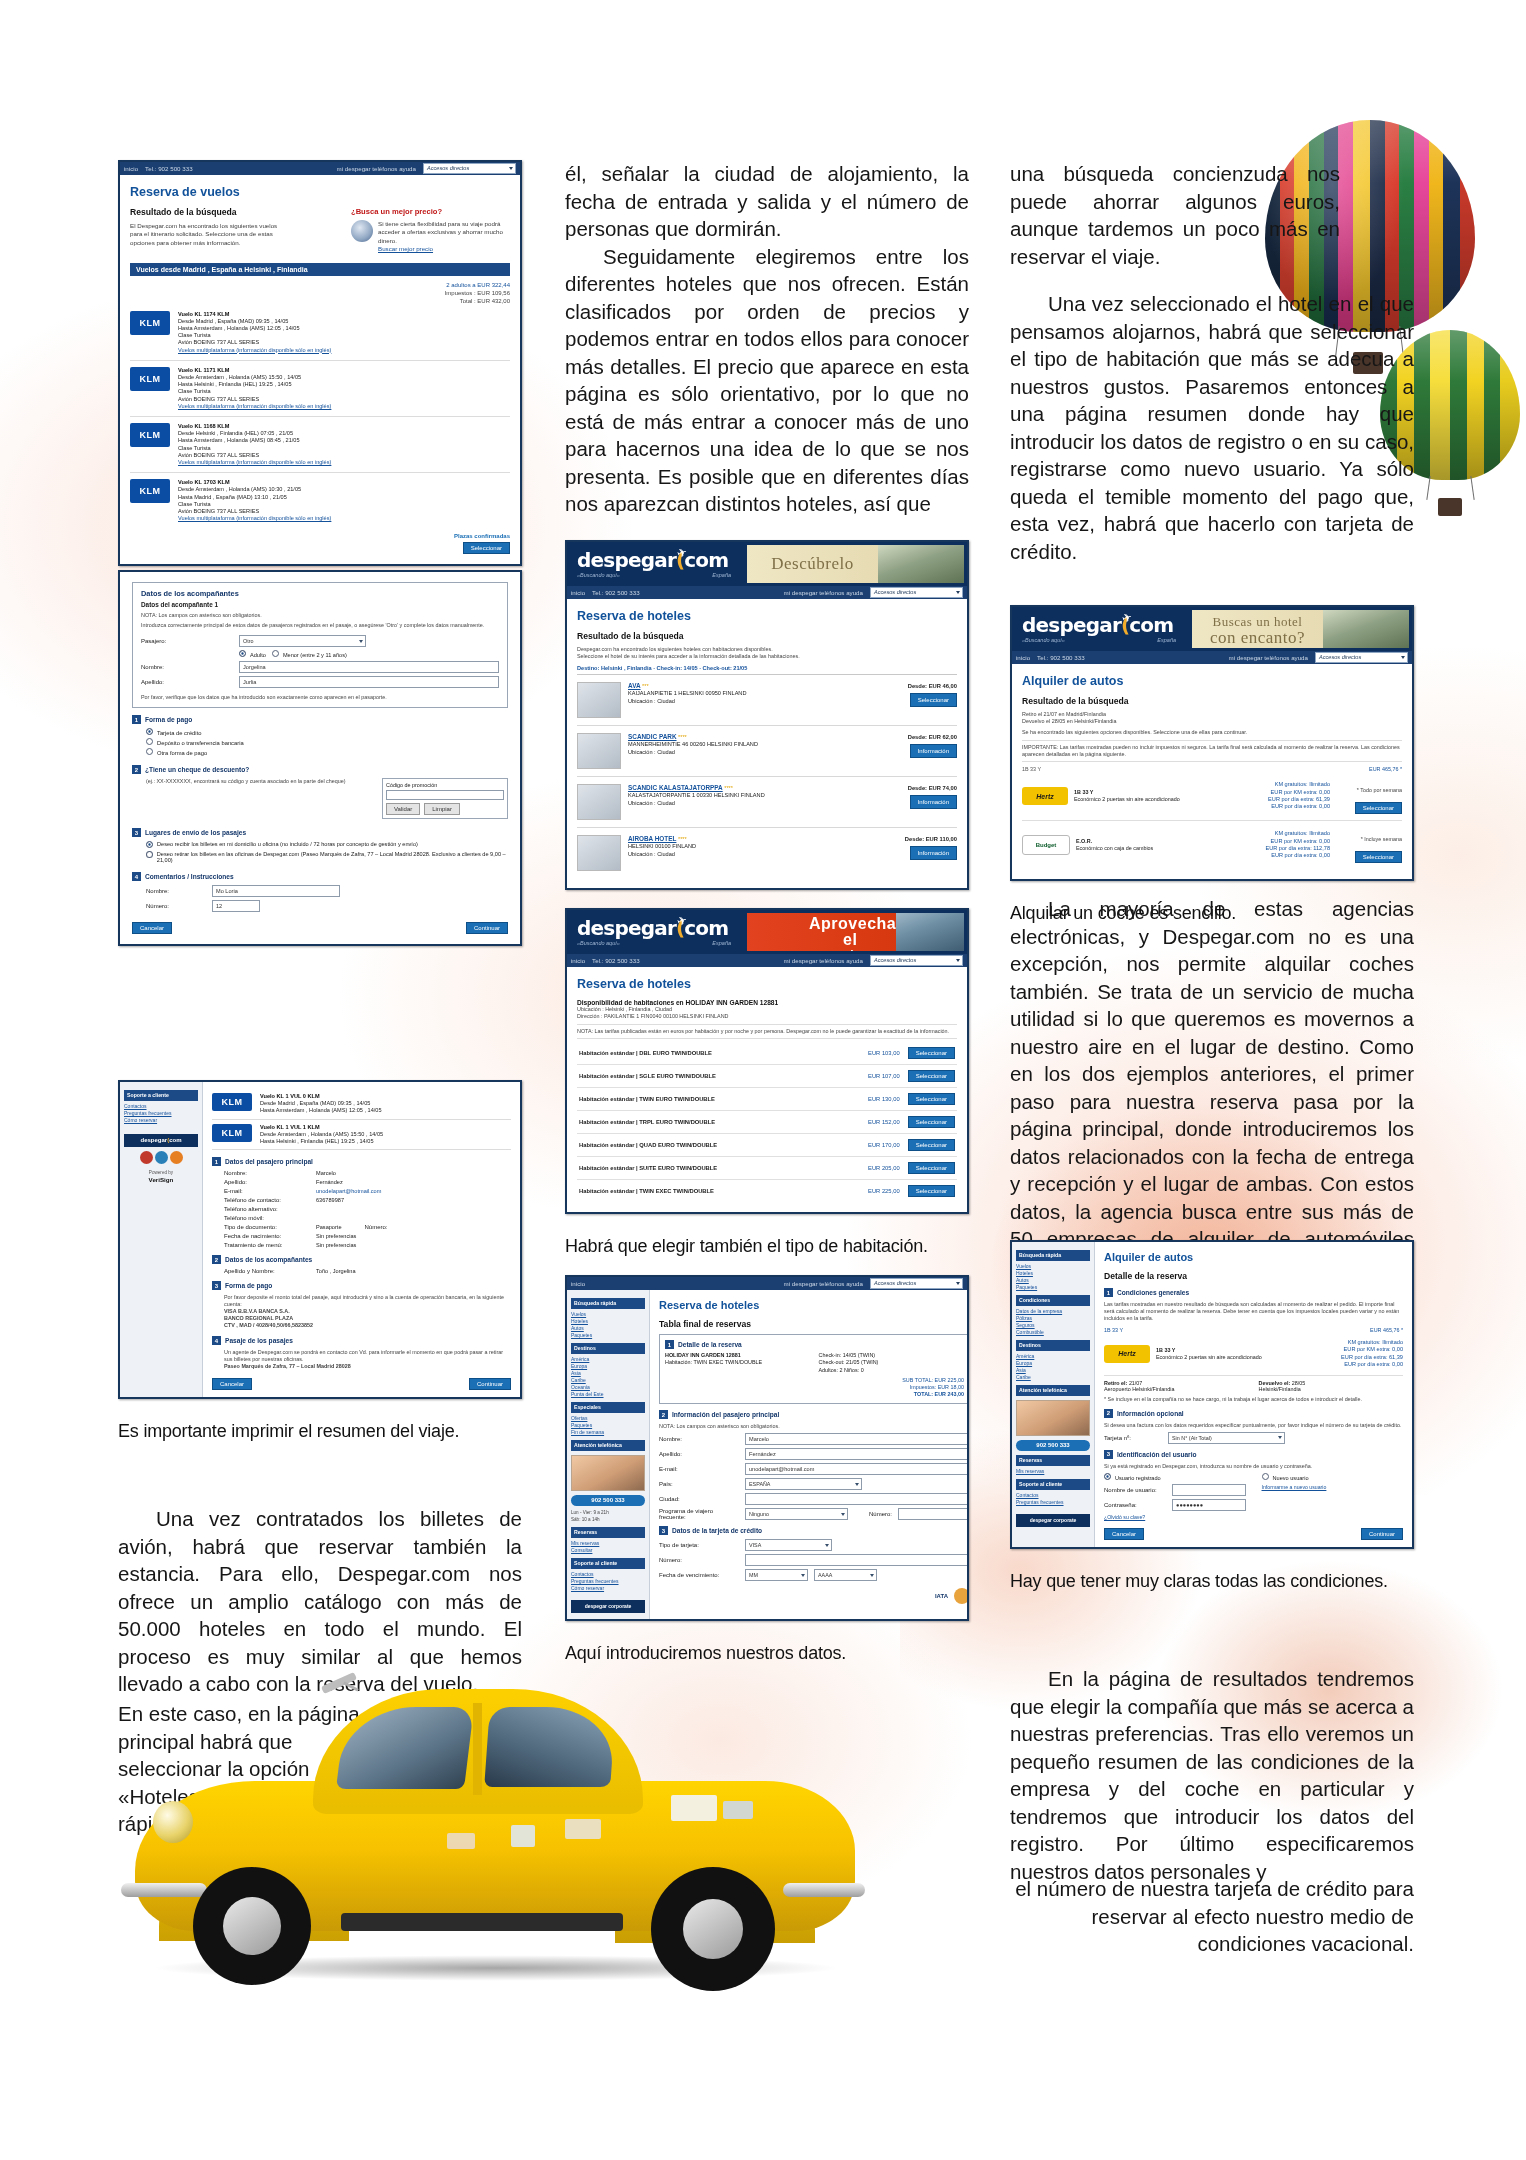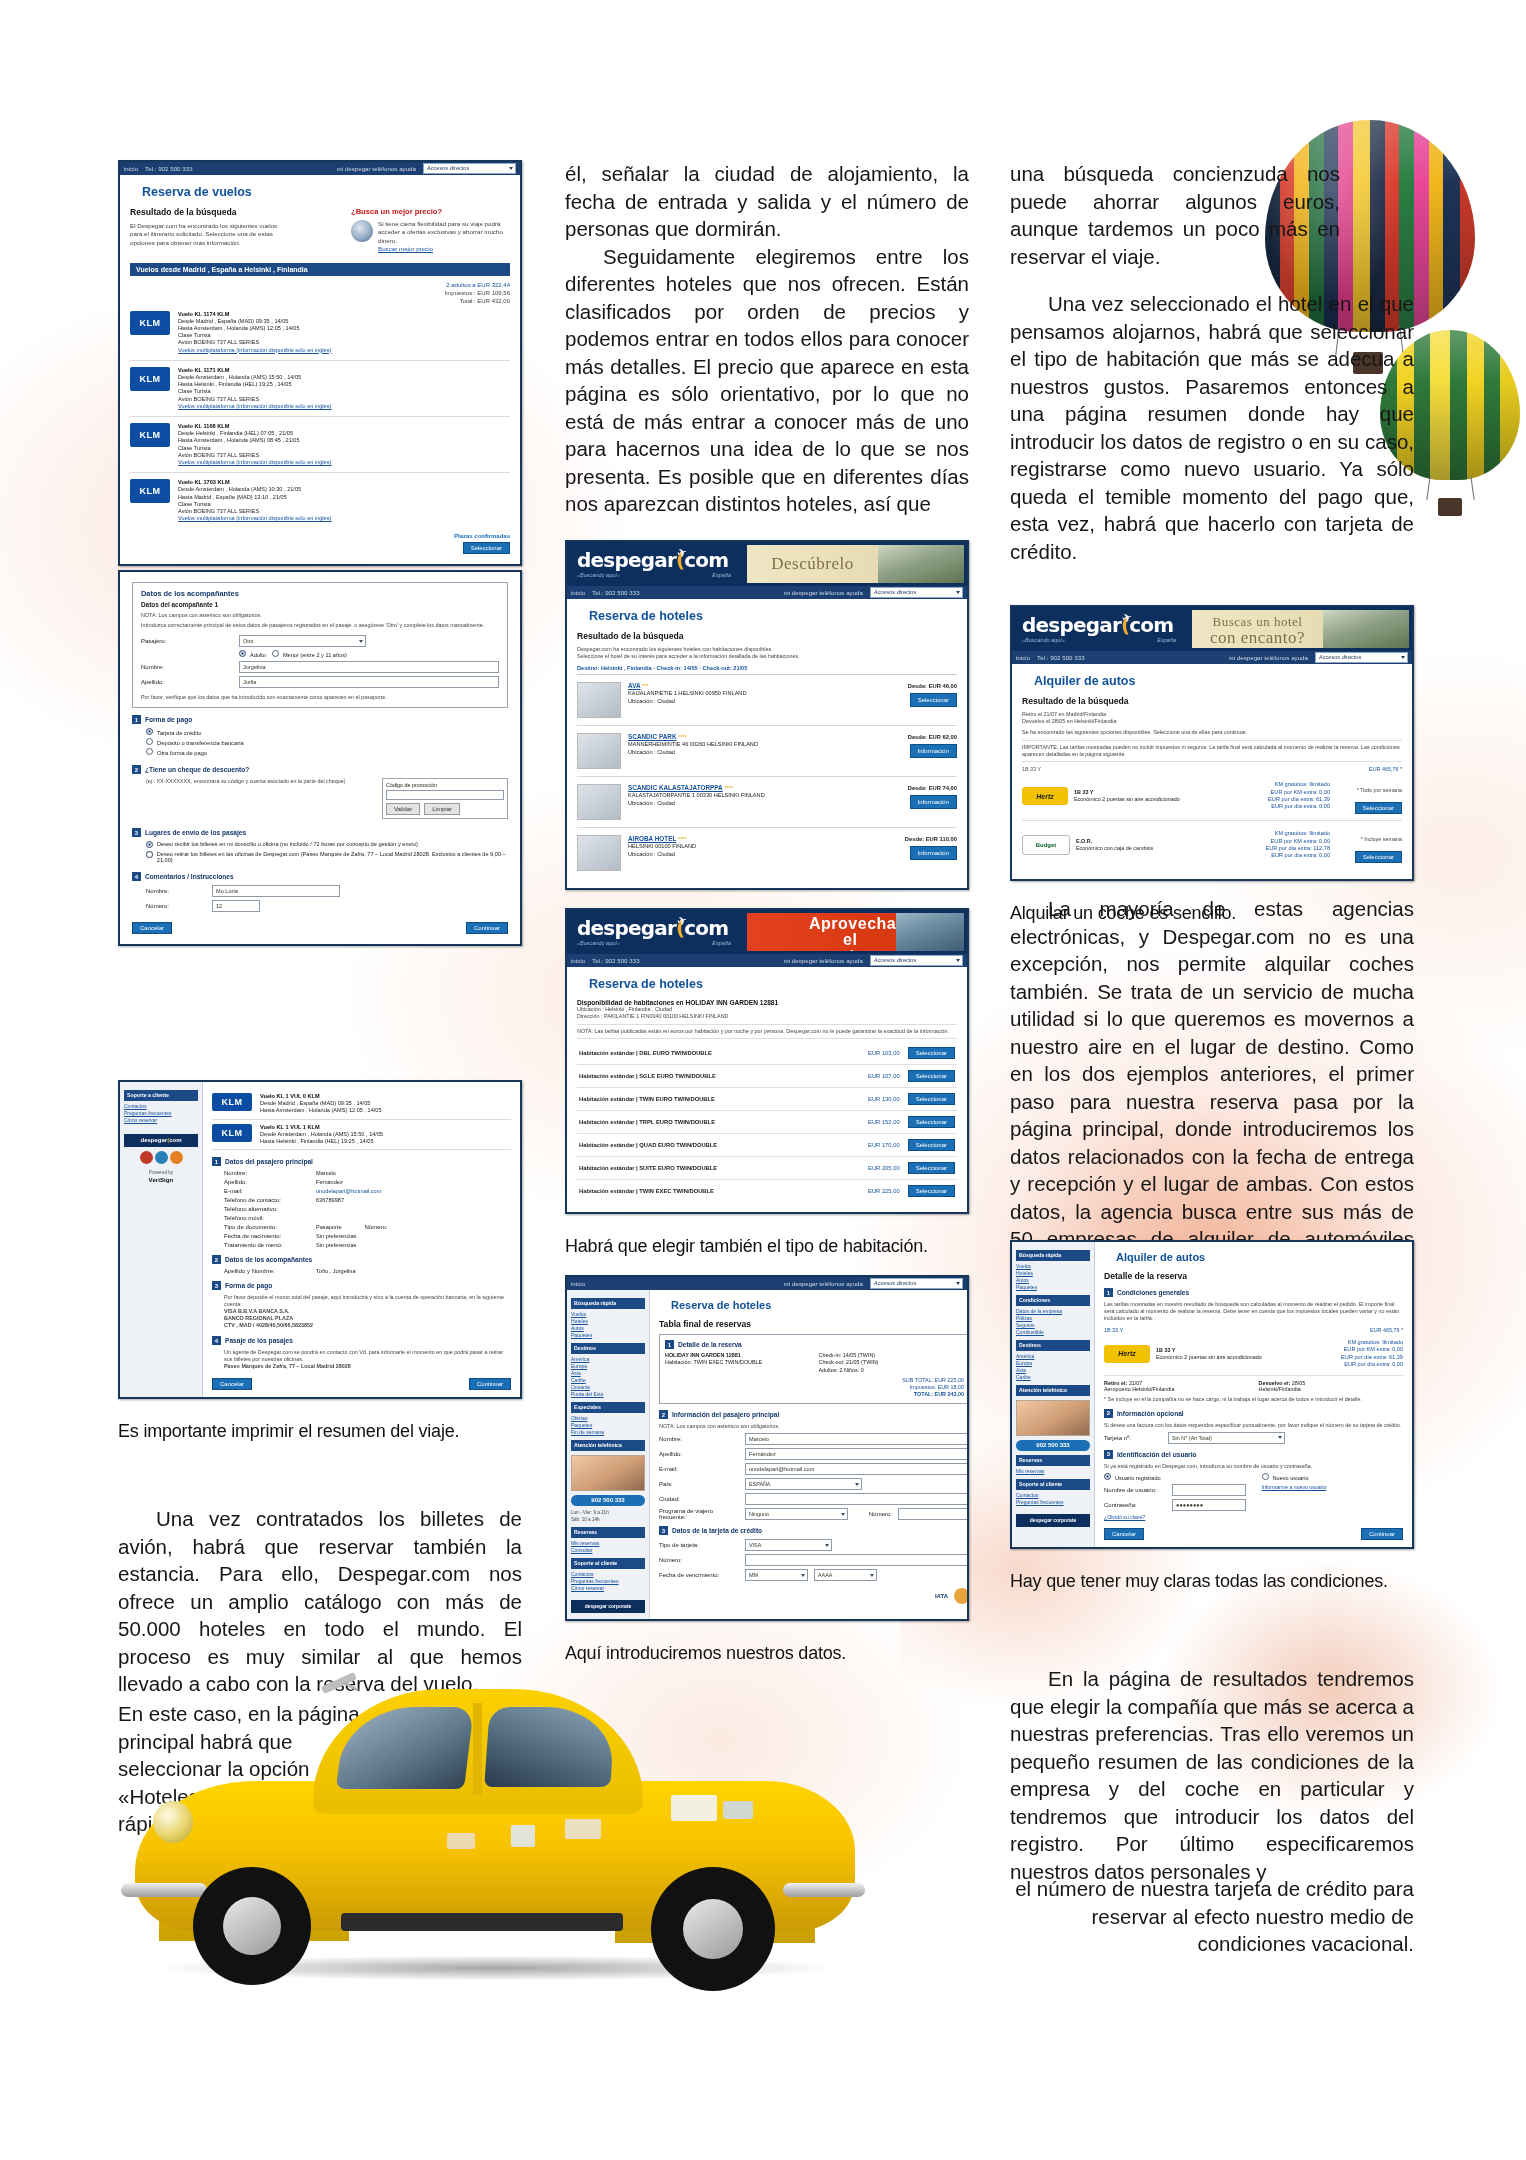--- a/index.html
+++ b/index.html
@@ -119,21 +119,21 @@
   }
   .banner.red .btxt{
     font-family:"Liberation Sans","DejaVu Sans",sans-serif;font-weight:700;
     color:#fff;font-size:16px;text-align:left;padding-left:62px;line-height:16px;
   }
   .banner .bimg{width:86px;align-self:stretch;
     background:linear-gradient(160deg,#9fb7c8,#6d8ea3 40%,#3f5c72);}
   .banner.cream .bimg{background:linear-gradient(160deg,#cfd8c0,#8fa184 45%,#5e7353);}
 
   .shotbody{padding:8px 10px 10px 10px;}
-  .h1{color:#12529a;font-size:12.5px;font-weight:700;margin:2px 0 8px 12px;}
+  .h1{color:#12529a;font-size:12.5px;font-weight:700;margin:2px 0 8px 0;}
   .h2{font-size:8.6px;font-weight:700;color:#121212;margin:0 0 5px 0;}
   .blurb{font-size:6.2px;line-height:8.4px;color:#3c3c3c;max-width:250px;}
   .promo-t{color:#c01818;font-size:7.6px;font-weight:600;margin-bottom:4px;}
   .promo-b{font-size:6.2px;line-height:8.4px;color:#3c3c3c;}
   .promo-b a{color:#14519b;text-decoration:underline;}
   .barhead{
     background:#1b4a86;color:#fff;font-size:7px;font-weight:700;
     padding:3px 6px;margin:9px 0 0 0;
   }
 

